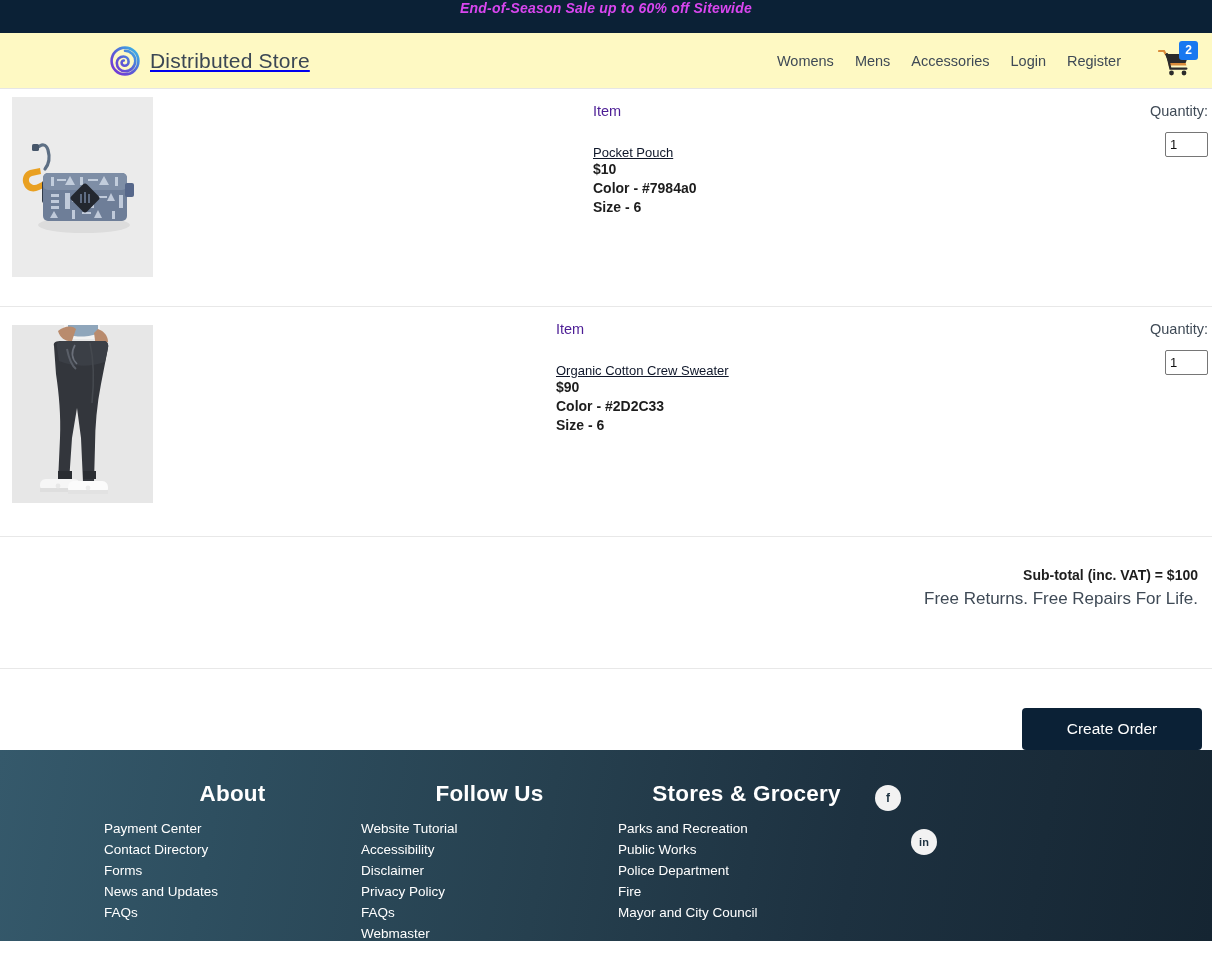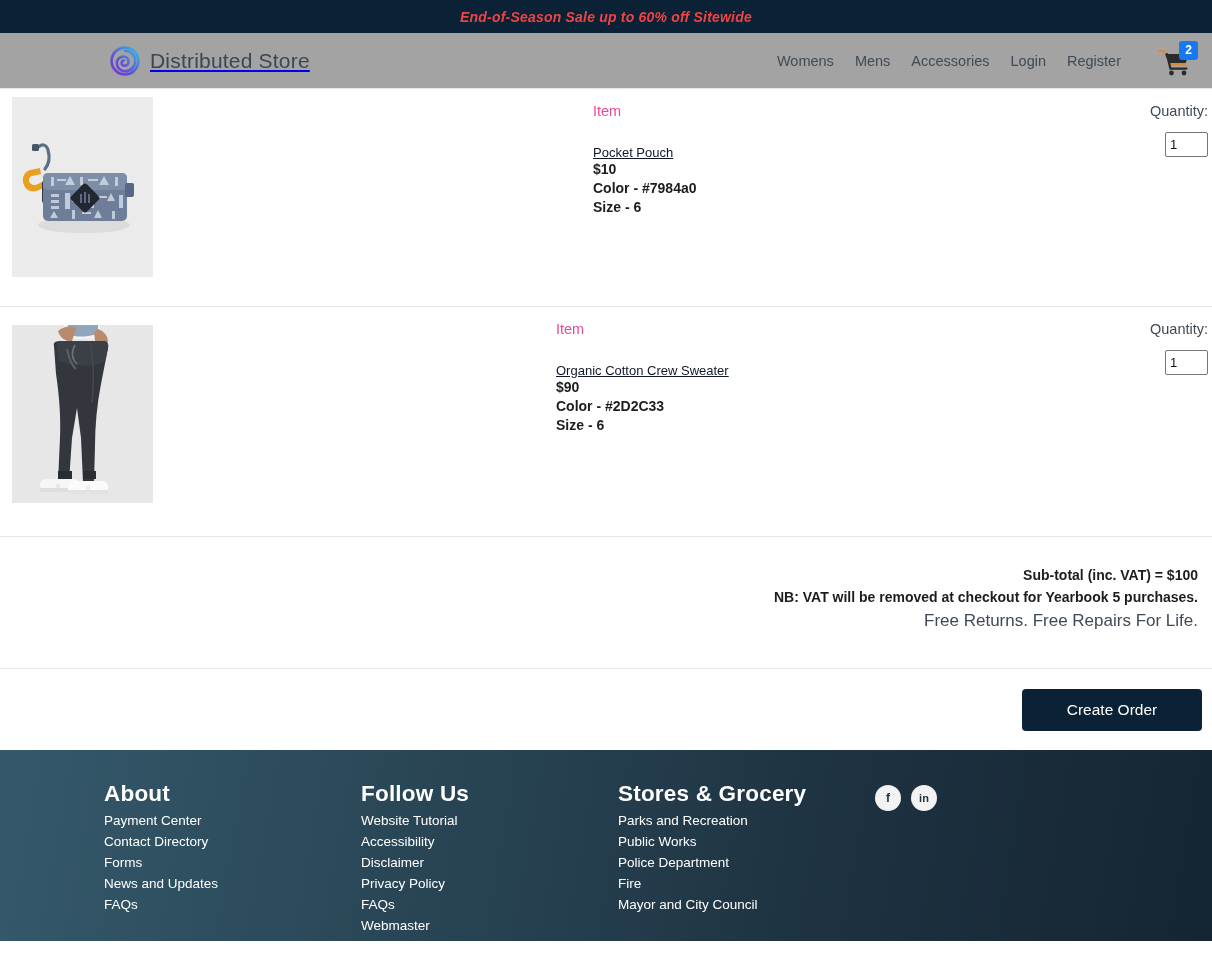--- a/index.html
+++ b/index.html
@@ -8,34 +8,33 @@
     width: 1212px; height: 955px;
     overflow: hidden;
     background: #ffffff;
     font-family: "Liberation Sans", sans-serif;
   }
 
   
   .promo-banner {
     height: 33px;
     background: #0b2136;
-    color: #ef4444;
-    display: flex;
-    align-items: center;
+    color: #d946ef;
+    display: flex;
     justify-content: center;
     font-size: 14px;
     font-weight: bold;
     font-style: italic;
     letter-spacing: .2px;
   }
 
   
   .site-header {
     height: 56px;
-    background: #a3a3a3;
+    background: #fef9c3;
     border-bottom: 1px solid #e6e6e6;
     display: flex;
     align-items: center;
     padding: 0 14px 0 110px;
     position: relative;
   }
   .brand { display: flex; align-items: center; gap: 10px; }
   .brand-mark { width: 30px; height: 30px; display: block; }
   .brand-name {
     font-size: 21px;
@@ -95,21 +94,21 @@
 
   .details {
     position: absolute;
     top: 14px;
   }
   .row-1 .details { left: 593px; }
   .row-2 .details { left: 556px; }
 
   .detail-item-label {
     font-size: 14.5px;
-    color: #ec4899;
+    color: #4c1d95;
     margin-bottom: 24px;
   }
   .detail-name {
     font-size: 13px;
     color: #0f172a;
     margin-bottom: 4px;
   }
   .detail-line {
     font-size: 14px;
     font-weight: bold;
@@ -158,21 +157,21 @@
   }
   .totals-note {
     font-size: 17px;
     color: #3f4a56;
   }
 
   
   .action-bar {
     height: 81px;
     display: flex;
-    align-items: center;
+    align-items: flex-end;
     justify-content: flex-end;
     padding-right: 10px;
   }
   .create-order-btn {
     width: 180px;
     height: 42px;
     background: #0b2136;
     color: #ffffff;
     border: none;
     border-radius: 4px;
@@ -191,42 +190,43 @@
   }
   .footer-cols {
     display: flex;
     padding-left: 104px;
   }
   .footer-col { width: 257px; }
   .footer-col.col-follow { width: 200px; }
   .footer-heading {
     font-size: 22.5px;
     font-weight: bold;
-    margin: 0 0 6px 0;
+    margin: 0 0 14px 0;
     letter-spacing: .2px;
+    text-align: center;
   }
   .footer-link {
     display: block;
     font-size: 13.5px;
     color: #ffffff;
     text-decoration: none;
     margin-bottom: 6px;
   }
   .social-row { display: flex; gap: 10px; margin-top: 4px; }
   .social-btn {
     width: 26px; height: 26px;
     border-radius: 50%;
     background: #f2f2f2;
     display: flex; align-items: center; justify-content: center;
     color: #1d3140;
     font-size: 12px;
     font-weight: bold;
     text-decoration: none;
   }
-  .social-btn.linkedin { font-size: 11px; }
+  .social-btn.linkedin { font-size: 11px; margin-top: 44px; }
 </style>
 </head>
 <body>
 
 <div class="promo-banner">
   <span>End-of-Season Sale up to 60% off Sitewide</span>
 </div>
 
 <header class="site-header">
   <a class="brand" href="#">
@@ -338,21 +338,20 @@
   </div>
 
   <div class="qty-block">
     <div class="qty-label">Quantity:</div>
     <input class="qty-input" type="text" value="1" style="">
   </div>
 </div>
 
 <div class="totals">
   <div class="totals-strong">Sub-total (inc. VAT) = $100</div>
-  <div class="totals-strong">NB: VAT will be removed at checkout for Yearbook 5 purchases.</div>
   <div class="totals-note">Free Returns. Free Repairs For Life.</div>
 </div>
 
 <div class="action-bar">
   <button class="create-order-btn">Create Order</button>
 </div>
 
 <footer class="site-footer">
   <div class="footer-cols">
 

